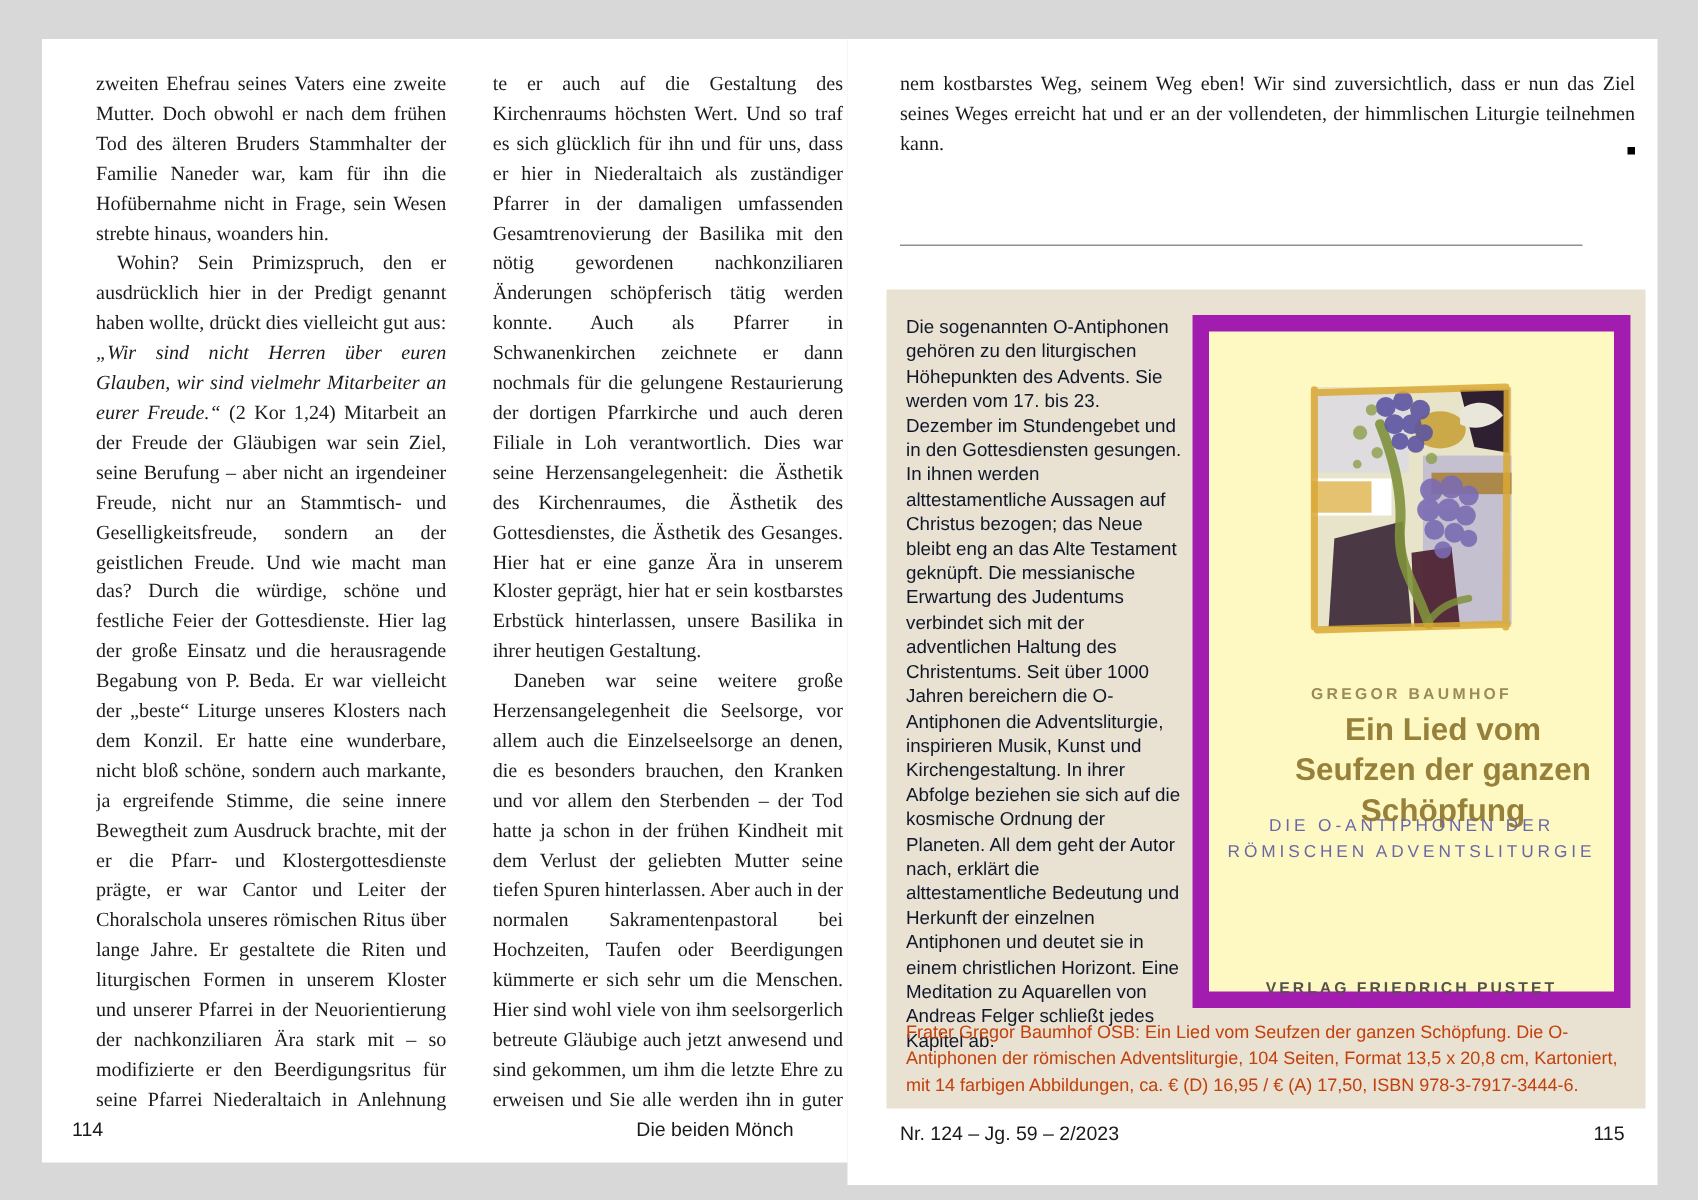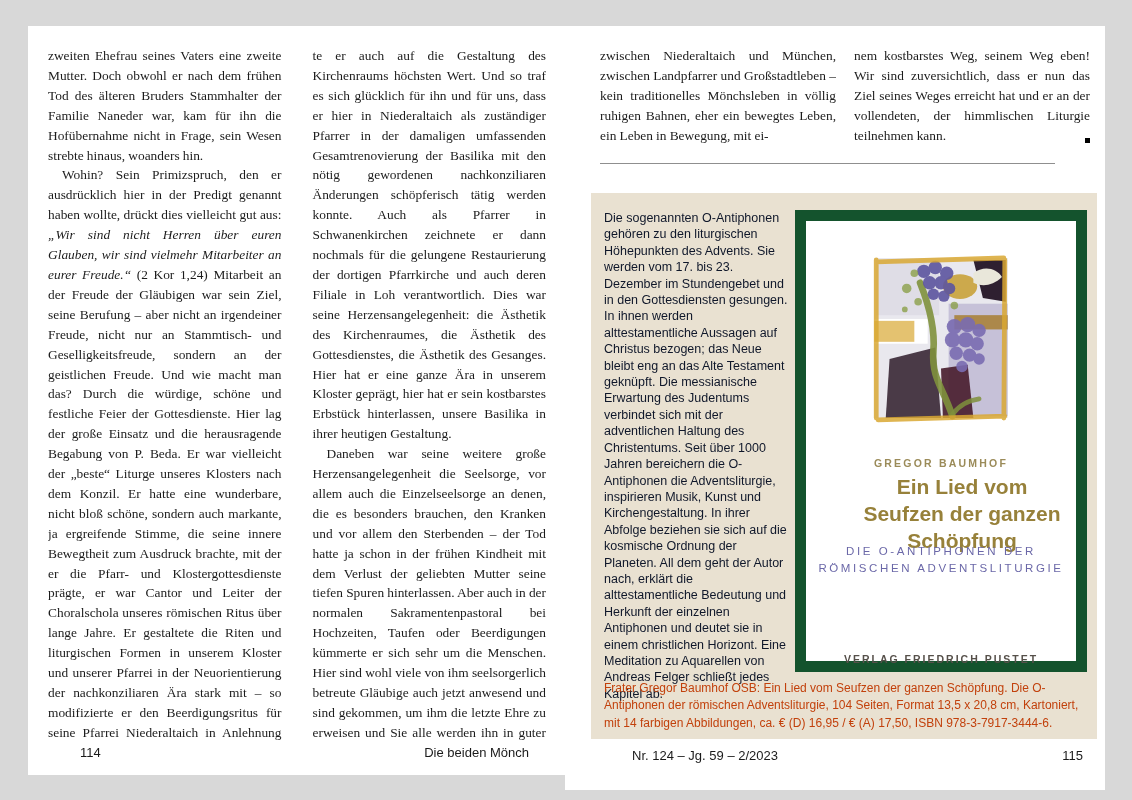--- a/index.html
+++ b/index.html
@@ -7,21 +7,21 @@
     position:relative;width:1132px;height:800px;background:#d8d8d8;
     font-family:"Liberation Serif",serif;color:#1b1b1b;overflow:hidden;
     -webkit-font-smoothing:antialiased;
   }
   .page{position:absolute;top:26px;background:#ffffff;}
   #page-left{left:28px;width:537px;height:749px;}
   #page-right{left:565px;width:540px;height:764px;}
 
   
   .cols{position:absolute;display:flex;}
-  #left-cols{left:20px;top:20px;width:498px;gap:31px;height:702px;overflow:hidden;justify-content:flex-end;}
+  #left-cols{left:36px;top:20px;width:498px;gap:31px;height:702px;overflow:hidden;justify-content:flex-end;}
   #right-cols{left:35px;top:20px;width:490px;gap:18px;height:118px;overflow:hidden;}
   .col{flex:1;}
   .bodytext p{
     margin:0;font-size:13.4px;line-height:19.9px;text-align:justify;
     hyphens:auto;-webkit-hyphens:auto;word-spacing:-0.2px;
   }
   .bodytext p.indent{text-indent:14px;}
   .end-marker{
     float:right;width:5px;height:5px;background:#000;
     margin-top:12px;
@@ -44,21 +44,21 @@
   }
   #review-caption{
     position:absolute;left:13px;top:487px;width:482px;
     font-family:"Liberation Sans",sans-serif;font-size:12px;line-height:17.3px;
     color:#c2410c;
   }
 
   
   #book-cover-frame{
     position:absolute;left:204px;top:17px;width:270px;height:440px;
-    background:#ffffff;border:11px solid #14532d;
+    background:#fef9c3;border:11px solid #a21caf;
   }
   #book-cover{position:relative;width:100%;height:100%;text-align:center;
     font-family:"Liberation Sans",sans-serif;}
   #cover-illustration{position:absolute;left:50%;top:22px;transform:translateX(-50%);}
   #cover-author{
     position:absolute;left:0;right:0;top:236px;
     font-size:10.5px;letter-spacing:2.2px;color:#9b8b59;font-weight:bold;
   }
   #cover-title{
     position:absolute;left:6px;right:6px;top:252px;
@@ -68,21 +68,21 @@
     position:absolute;left:0;right:0;top:322px;
     font-size:11.5px;line-height:17px;letter-spacing:2.6px;color:#6b68a8;
   }
   #cover-publisher{
     position:absolute;left:0;right:0;top:412px;
     font-size:10.5px;letter-spacing:2px;color:#56504a;font-weight:bold;margin-top:20px;
   }
 
   
   .footer{
-    position:absolute;font-family:"Liberation Sans",sans-serif;font-size:13px;color:#1a1a1a;margin-left:32px;
+    position:absolute;font-family:"Liberation Sans",sans-serif;font-size:13px;color:#1a1a1a;
   }
   #footer-114{left:20px;top:719px;}
   #footer-journal{right:36px;top:719px;}
   #footer-issue{left:35px;top:722px;}
   #footer-115{right:22px;top:722px;}
 </style>
 </head>
 <body>
 
 <div id="canvas">
@@ -98,23 +98,20 @@
         <p class="indent">Daneben war seine weitere große Herzensangelegenheit die Seelsorge, vor allem auch die Einzelseelsorge an denen, die es besonders brauchen, den Kranken und vor allem den Sterbenden – der Tod hatte ja schon in der frühen Kindheit mit dem Verlust der geliebten Mutter seine tiefen Spuren hinterlassen. Aber auch in der normalen Sakramentenpastoral bei Hochzeiten, Taufen oder Beerdigungen kümmerte er sich sehr um die Menschen. Hier sind wohl viele von ihm seelsorgerlich betreute Gläubige auch jetzt anwesend und sind gekommen, um ihm die letzte Ehre zu erweisen und Sie alle werden ihn in guter Erinnerung behalten.</p>
         <p class="indent">Ein Leben also im Wechsel von Stabilität und Mobilität, von Mönch im Kloster und Seelsorger bei den Menschen,</p>
       </div>
     </div>
     <div class="footer" id="footer-114">114</div>
     <div class="footer" id="footer-journal">Die beiden Mönch</div>
   </div>
 
   <div class="page" id="page-right">
     <div class="cols bodytext" id="right-cols">
-      <div class="col">
-        <p>zwischen Niederaltaich und München, zwischen Landpfarrer und Großstadtleben – kein traditionelles Mönchsleben in völlig ruhigen Bahnen, eher ein bewegtes Leben, ein Leben in Bewegung, mit ei-</p>
-      </div>
       <div class="col">
         <p><span>nem kostbarstes Weg, seinem Weg eben! Wir sind zuversichtlich, dass er nun das Ziel seines Weges erreicht hat und er an der vollendeten, der himmlischen Liturgie teilnehmen kann.</span><span class="end-marker"></span></p>
       </div>
     </div>
     <div id="column-divider"></div>
 
     <div id="review-box">
       <div id="review-body">Die sogenannten O-Antiphonen gehören zu den liturgischen Höhepunkten des Advents. Sie werden vom 17. bis 23. Dezember im Stundengebet und in den Gottesdiensten gesungen. In ihnen werden alttestamentliche Aussagen auf Christus bezogen; das Neue bleibt eng an das Alte Testament geknüpft. Die messianische Erwartung des Judentums verbindet sich mit der adventlichen Haltung des Christentums. Seit über 1000 Jahren bereichern die O-Antiphonen die Adventsliturgie, inspirieren Musik, Kunst und Kirchengestaltung. In ihrer Abfolge beziehen sie sich auf die kosmische Ordnung der Planeten. All dem geht der Autor nach, erklärt die alttestamentliche Bedeutung und Herkunft der einzelnen Antiphonen und deutet sie in einem christlichen Horizont. Eine Meditation zu Aquarellen von Andreas Felger schließt jedes Kapitel ab.</div>
 
       <div id="book-cover-frame">

